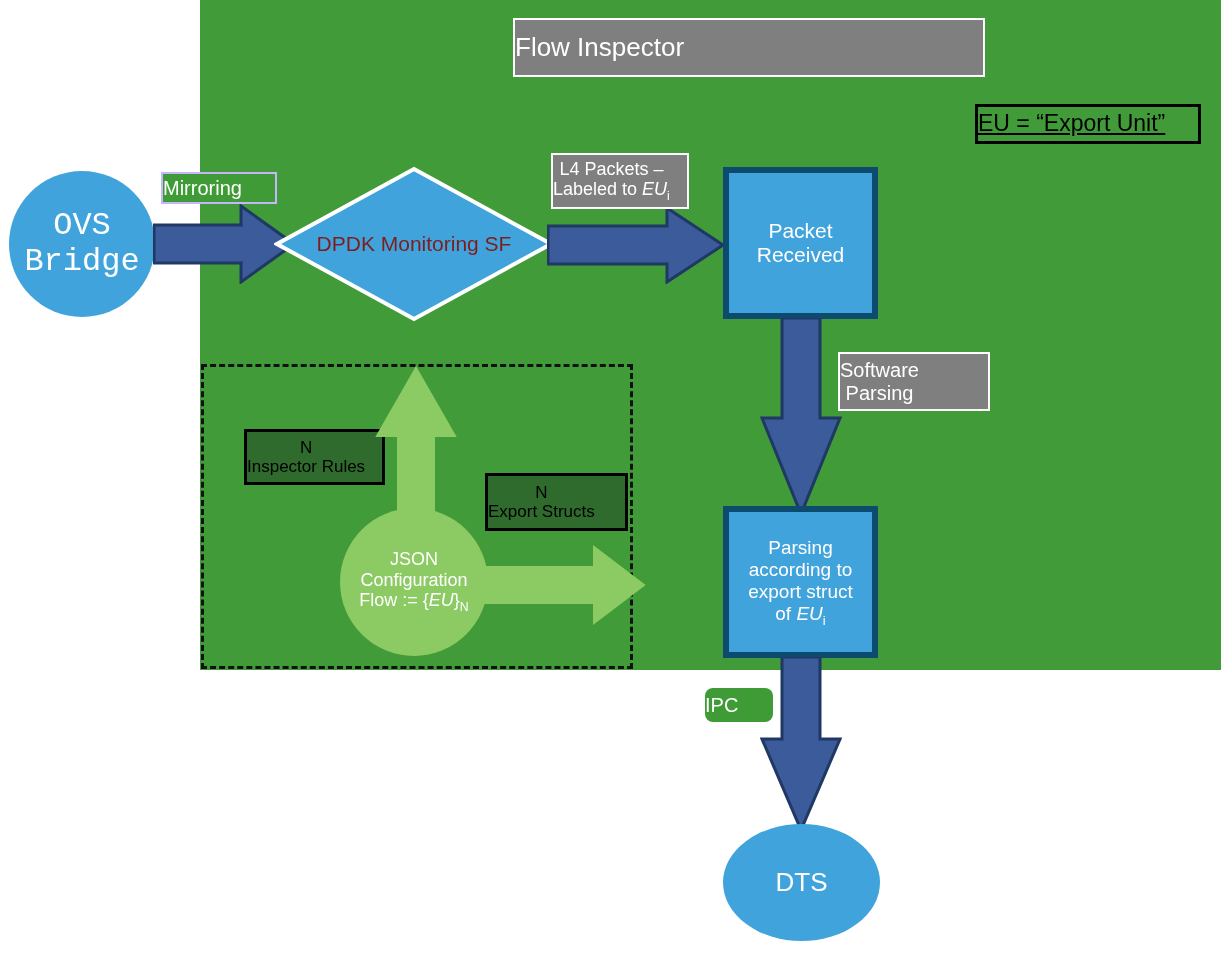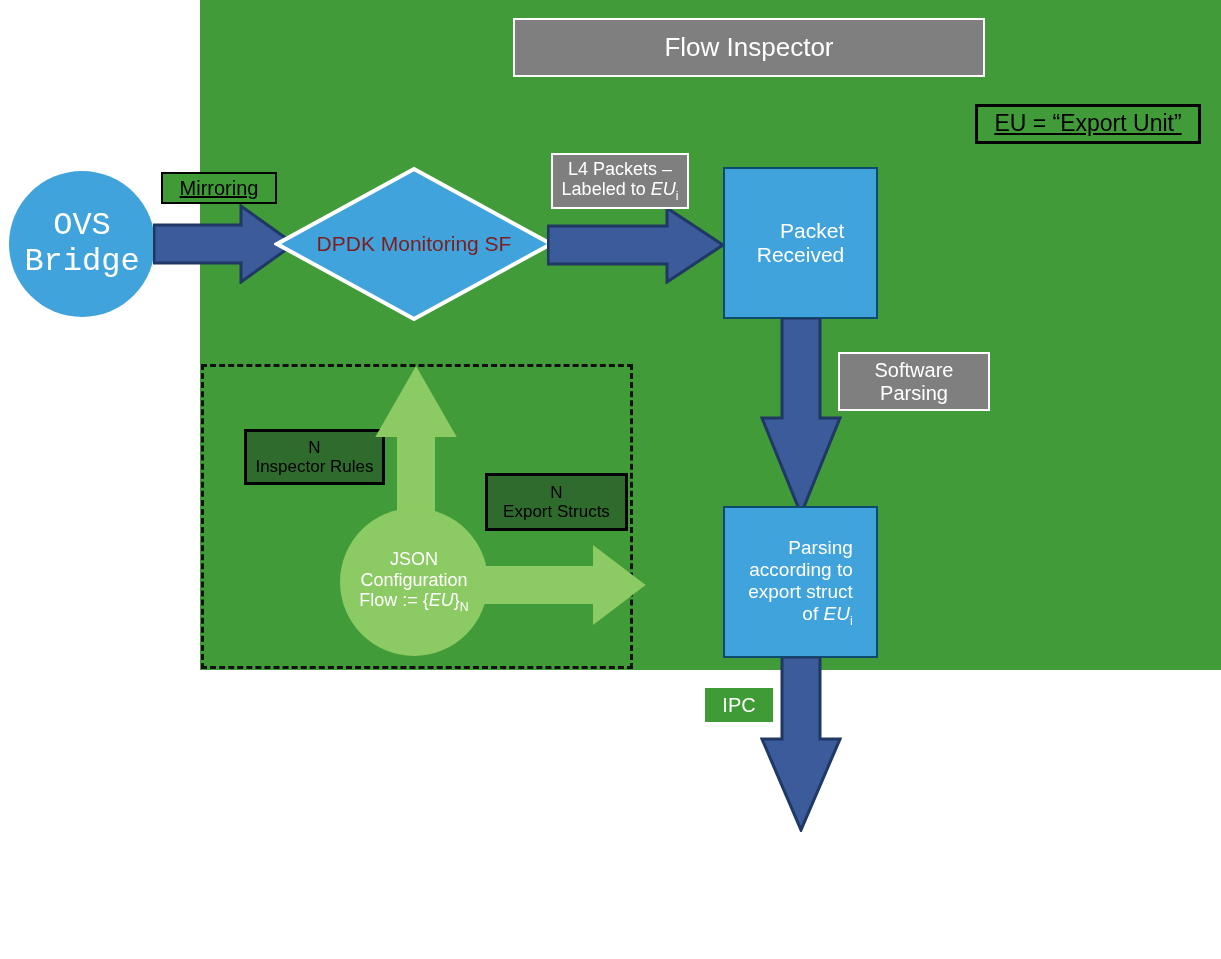--- a/index.html
+++ b/index.html
@@ -36,60 +36,58 @@
     height: 305px;
     border: 3px dashed #111111;
     box-sizing: border-box;
   }
 
   
   .label-box {
     box-sizing: border-box;
     display: flex;
     align-items: center;
-    justify-content: center;
     text-align: center;
     line-height: 1.12;
   }
   .gray-box {
     background: #7F7F7F;
     border: 2px solid #ffffff;
     color: #ffffff;
   }
   .green-label {
     background: #3E9B36;
-    border: 2px solid #000000;
-    color: #000000;
-    text-decoration: underline;
+    border: 2px solid #c4b5fd;
+    color: #ffffff;
   }
   .green-label-noborder {
     background: #3E9B36;
     color: #ffffff;
   }
   .legend-box {
     background: #429B39;
     border: 3px solid #000000;
     color: #000000;
   }
   .darkgreen-box {
     background: #2F6B2C;
     border: 3px solid #000000;
     color: #000000;
   }
 
   
   .blue-box {
     box-sizing: border-box;
     background: #41A3DC;
-    border: 2px solid #0c4a6e;
+    border: 6px solid #0c4a6e;
     color: #ffffff;
     display: flex;
     align-items: center;
     justify-content: center;
-    text-align: right;
+    text-align: center;
     line-height: 1.16;
   }
 
   
   .circle {
     border-radius: 50%;
     display: flex;
     align-items: center;
     justify-content: center;
     text-align: center;
@@ -216,24 +214,27 @@
       </div>
     </div>
   </div>
 
   <div class="abs" style="left:760px; top:657px; width:82px; height:175px;">
     <svg class="arrow-svg" width="82" height="175" viewBox="0 0 82 175">
       <polygon points="22,0 60,0 60,82 80,82 41,173 2,82 22,82" fill="#3B5B9B" stroke="#1F3864" stroke-width="3" stroke-linejoin="miter"></polygon>
     </svg>
   </div>
 
-  <div class="abs label-box green-label-noborder" style="left:705px; top:688px; width:68px; height:34px; font-size:20px;">
+  <div class="abs label-box green-label-noborder" style="left:705px; top:688px; width:68px; height:34px; font-size:20px;border-radius:8px;">
     <span>IPC</span>
   </div>
 
+  <div class="abs circle blue-circle" style="left:723px; top:824px; width:157px; height:117px; font-size:26px;">
+    <span>DTS</span>
+  </div>
 
   <div class="abs label-box darkgreen-box" style="left:244px; top:429px; width:141px; height:56px; font-size:17px;">
     <div>
       <div>N</div>
       <div>Inspector Rules</div>
     </div>
   </div>
 
   <div class="abs label-box darkgreen-box" style="left:485px; top:473px; width:143px; height:58px; font-size:17px;">
     <div>

